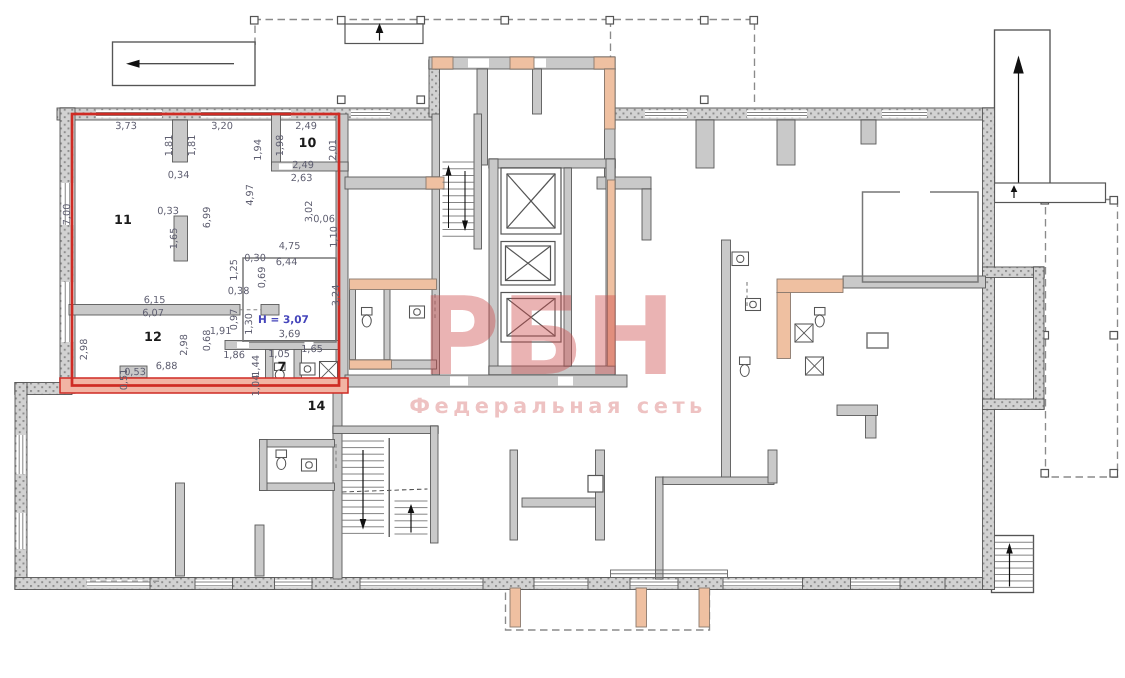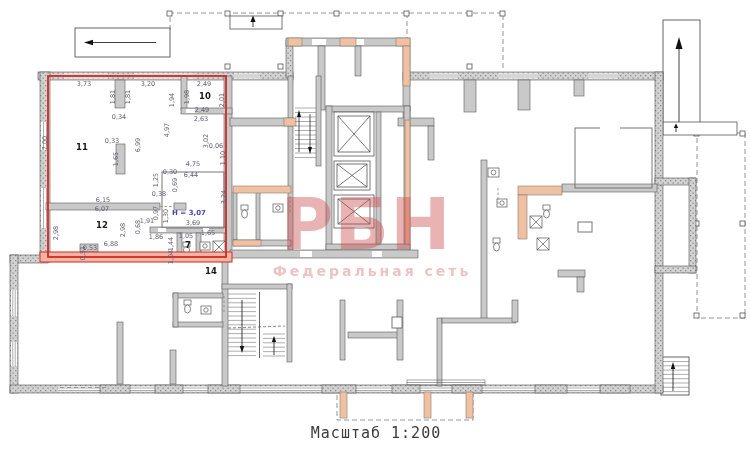--- a/index.html
+++ b/index.html
@@ -388,15 +388,14 @@
       <span class="room-num" style="left: 188px; top: 245px;">7</span>
       <span class="room-num" style="left: 211px; top: 243px; margin-top: 28px;">14</span>
       <span class="height-note" style="left: 189px; top: 213px;">Н = 3,07</span>
     </div>
 
 <div id="watermark">
   <div id="wm-title">РБН</div>
   <div id="wm-sub">Федеральная сеть</div>
 </div>
 
-<div id="scale-caption">Масштаб 1:200</div>
 
 </div>
 
 </body></html>

